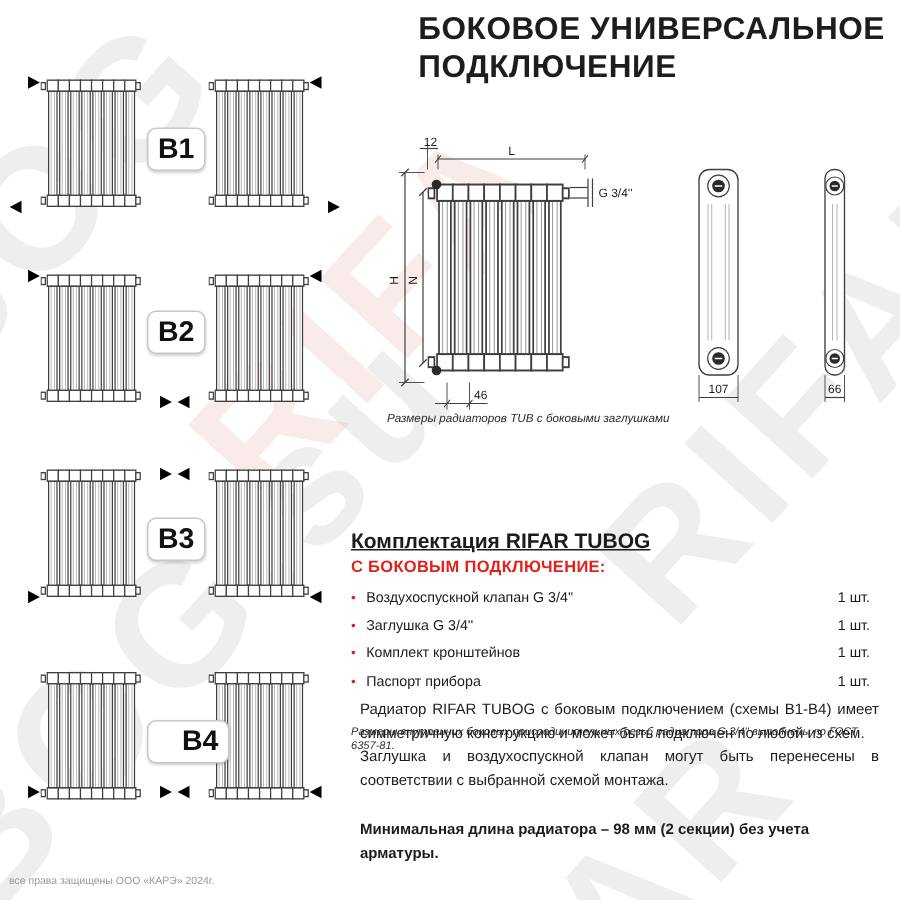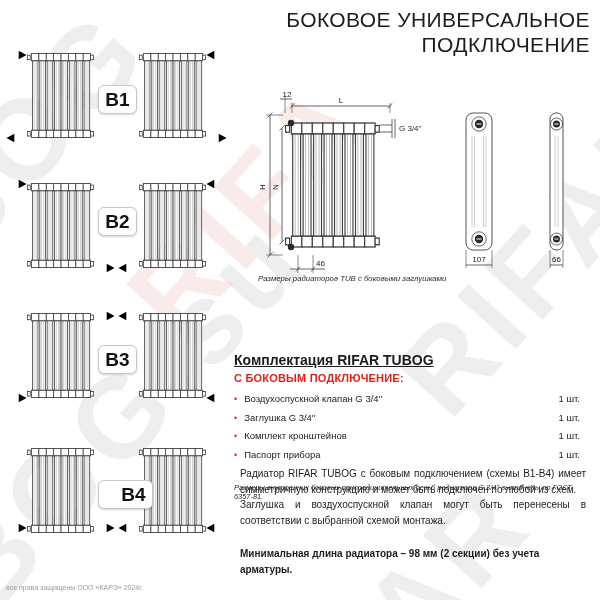--- a/index.html
+++ b/index.html
@@ -7,21 +7,21 @@
   .page{position:relative;width:600px;height:600px;background:#fff;overflow:hidden;}
 
   
   .watermark span{position:absolute;z-index:0;font-weight:bold;white-space:nowrap;
     font-size:115px;letter-spacing:8px;color:rgba(150,150,150,0.16);transform-origin:0 50%;}
   .watermark .pink{color:rgba(205,110,100,0.14);}
 
   .layer{position:absolute;left:0;top:0;width:600px;height:600px;z-index:1;}
 
   
-  .title{position:absolute;top:7px;right:10px;text-align:right;font-size:21px;font-weight:normal;
+  .title{position:absolute;top:7px;right:10px;text-align:left;font-size:21px;font-weight:bold;
     line-height:1.2;color:#1d1d1d;letter-spacing:.4px;}
 
   
   .rad{position:absolute;width:67px;height:95px;overflow:visible;}
   .rs{fill:#fff;stroke:#3f3f3f;stroke-width:0.9;}
   .rl{stroke:#8f8f8f;stroke-width:0.45;}
   .scheme-label{position:absolute;left:98px;width:37px;height:27px;background:#fff;
     border:1.5px solid #c8c8c8;border-radius:6px;box-shadow:0 1px 2px rgba(0,0,0,.18);
     display:flex;align-items:center;justify-content:center;font-weight:bold;font-size:19px;color:#111;}
 

